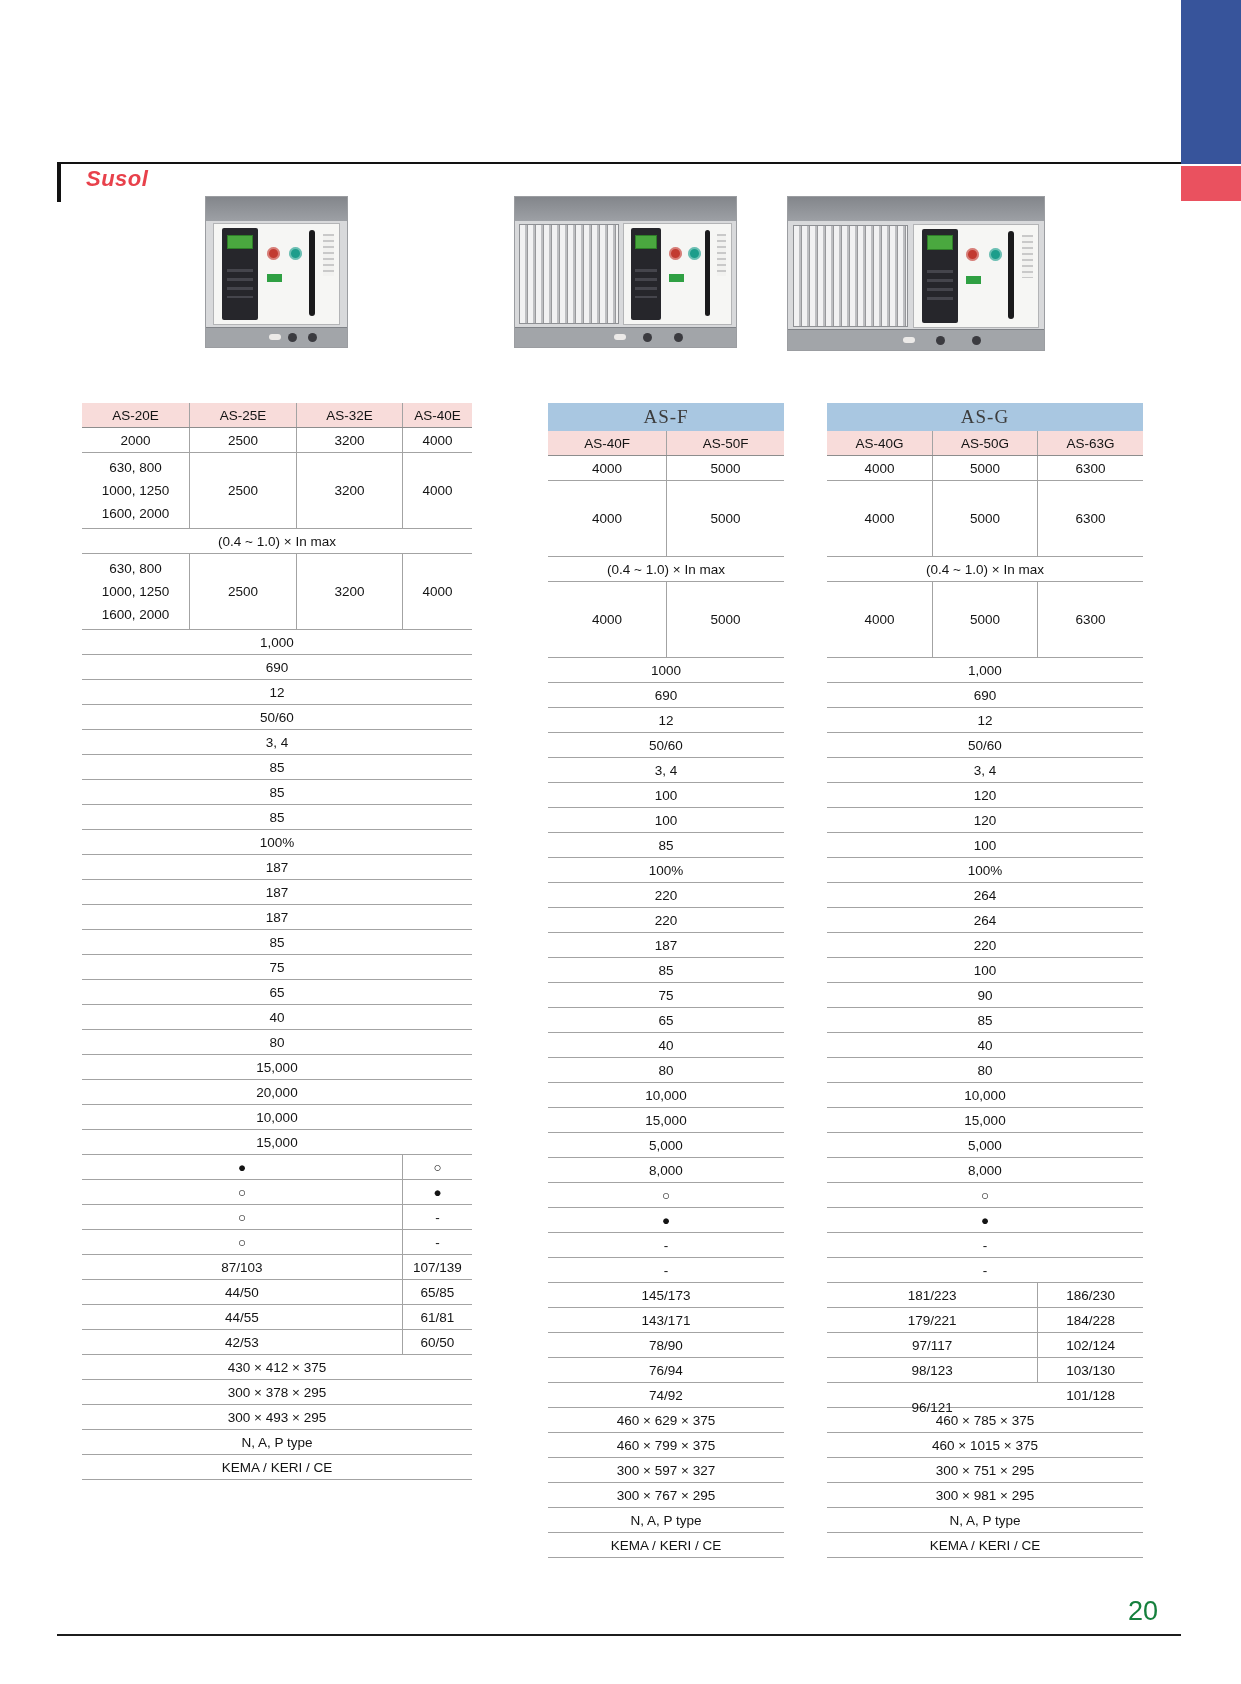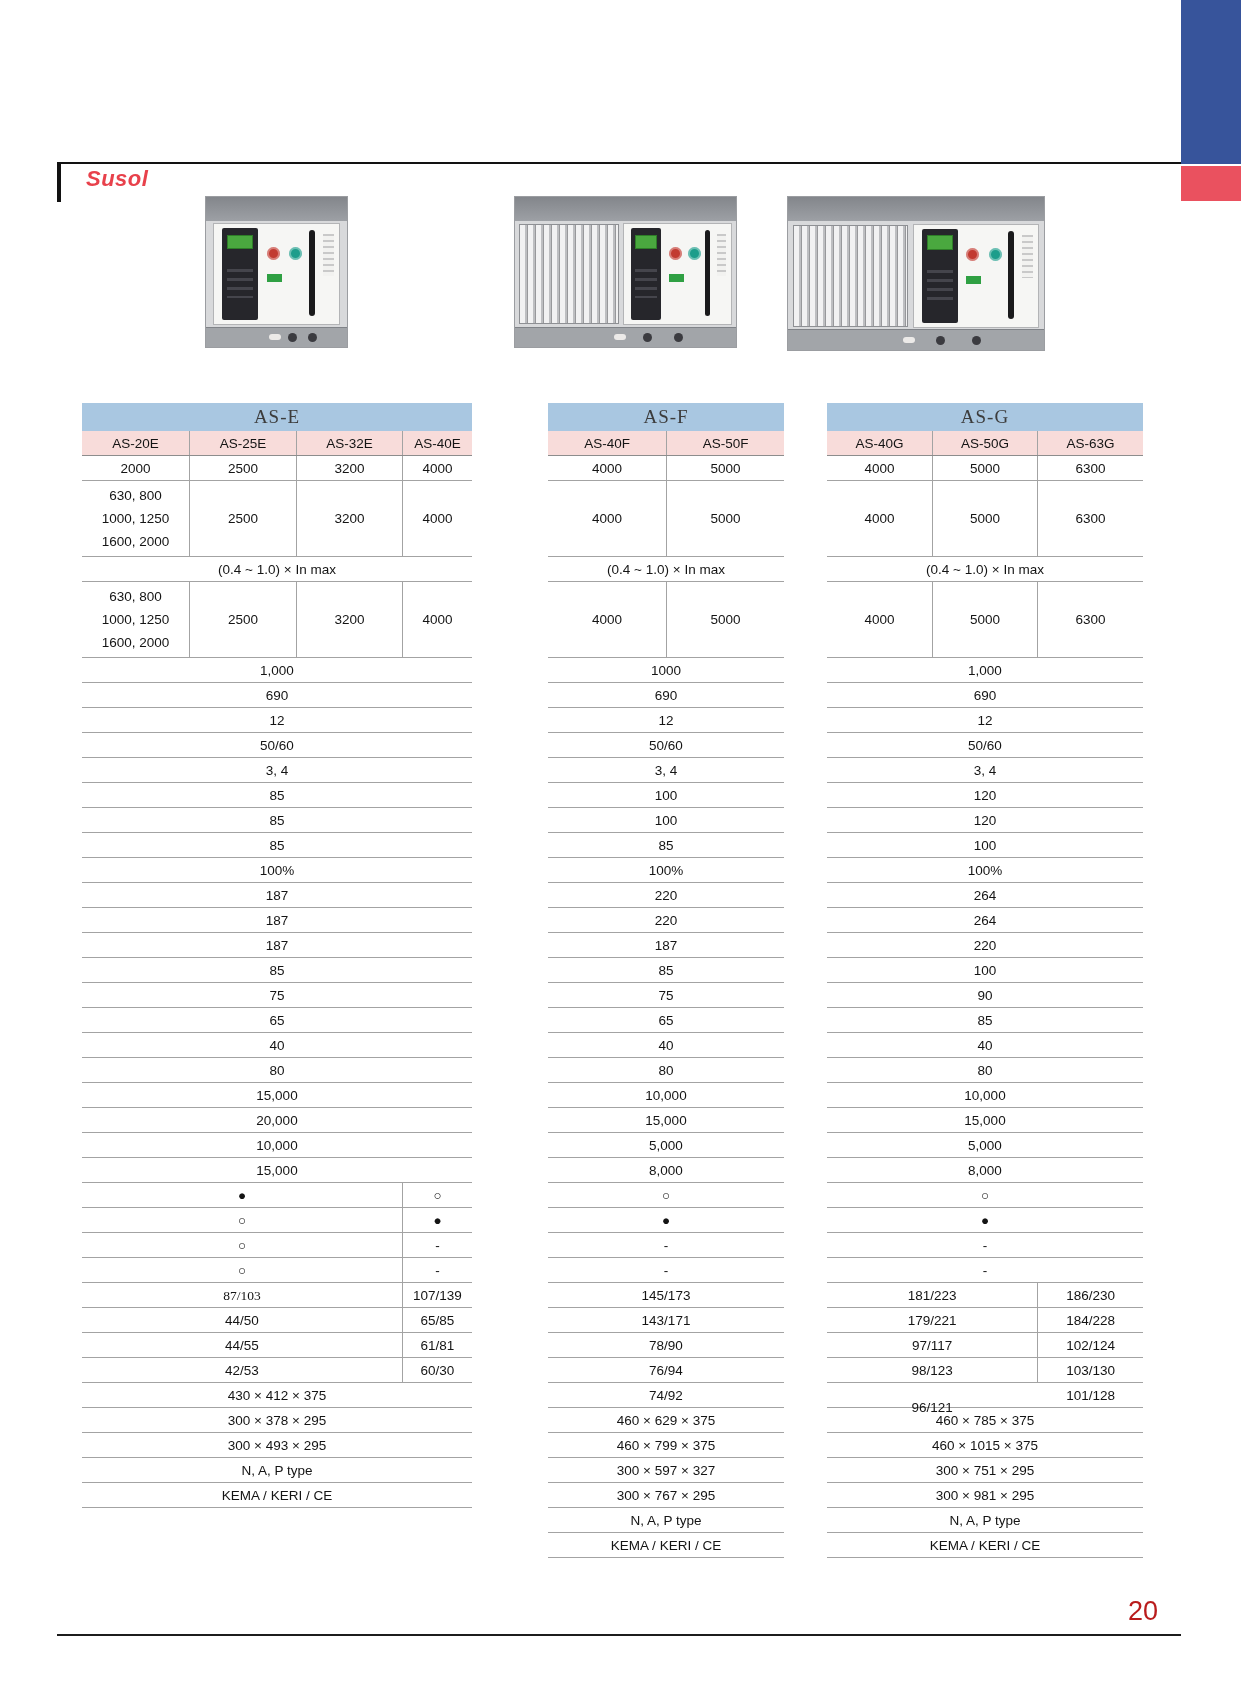--- a/index.html
+++ b/index.html
@@ -9,21 +9,21 @@
   }
   
   .header-rule { position:absolute; left:57px; top:162px; width:1124px; height:2px; background:#121212; }
   .header-tick { position:absolute; left:57px; top:162px; width:4px; height:40px; background:#121212; }
   .brand { position:absolute; left:86px; top:166px; font-size:22px; font-weight:bold; font-style:italic;
            color:var(--brand-red,#e8414b); letter-spacing:.5px; }
   .corner-blue { position:absolute; left:1181px; top:0; width:60px; height:164px; background:var(--corner-blue,#37549b); }
   .corner-red  { position:absolute; left:1181px; top:166px; width:60px; height:35px; background:var(--corner-red,#ea515f); }
   .footer-rule { position:absolute; left:57px; top:1634px; width:1124px; height:2px; background:#1c1c1c; }
   .pagenum { position:absolute; left:1118px; top:1596px; width:50px; text-align:center;
-             font-size:27px; color:#b91c1c; }
+             font-size:27px; color:#15803d; }
 
   
   .breaker { position:absolute; background:#c6c7ca; border:1px solid #9b9da1; box-sizing:border-box; }
   .b-top    { position:absolute; left:0; right:0; top:0; height:16%; background:linear-gradient(#83868b,#9da0a5); border-bottom:1px solid #74767a; }
   .b-body   { position:absolute; left:0; right:0; top:16%; bottom:13%; background:#d8d9db; }
   .b-fins   { position:absolute; left:2%; top:3%; bottom:3%; width:45%;
               background:repeating-linear-gradient(90deg,#f1f1f2 0 5px,#bdbec1 5px 7px,#97989b 7px 8px);
               border:1px solid #8e9094; box-sizing:border-box; }
   .b-face   { position:absolute; top:2%; bottom:2%; background:#f6f6f4; border:1px solid #b3b4b6; box-sizing:border-box; }
   .b1 .b-face { left:5%; right:5%; }
@@ -130,21 +130,20 @@
     </div>
   </div>
   <div class="b-bottom">
     <div class="b-slot"></div>
     <div class="b-dot d1"></div>
     <div class="b-dot d2"></div>
   </div>
 </div>
 
 <div class="ttable t1">
-  <div class="ttitle">AS-E</div>
 <div class="trow pink">
       <div class="tcell vdiv" style="width: 27.7%;">AS-20E</div>
       <div class="tcell vdiv" style="width: 27.4%;">AS-25E</div>
       <div class="tcell vdiv" style="width: 27.2%;">AS-32E</div>
       <div class="tcell" style="width: 17.7%;">AS-40E</div>
     </div>
     <div class="trow">
       <div class="tcell vdiv" style="width: 27.7%;">2000</div>
       <div class="tcell vdiv" style="width: 27.4%;">2500</div>
       <div class="tcell vdiv" style="width: 27.2%;">3200</div>
@@ -242,34 +241,34 @@
     </div>
     <div class="trow">
       <div class="tcell vdiv" style="width: 82.3%;">○</div>
       <div class="tcell" style="width: 17.7%;">-</div>
     </div>
     <div class="trow">
       <div class="tcell vdiv" style="width: 82.3%;">○</div>
       <div class="tcell" style="width: 17.7%;">-</div>
     </div>
     <div class="trow">
-      <div class="tcell vdiv" style="width: 82.3%; font-family: Liberation Serif, serif;">87/103</div>
+      <div class="tcell vdiv" style="width: 82.3%;">87/103</div>
       <div class="tcell" style="width: 17.7%;">107/139</div>
     </div>
     <div class="trow">
       <div class="tcell vdiv" style="width: 82.3%;">44/50</div>
       <div class="tcell" style="width: 17.7%;">65/85</div>
     </div>
     <div class="trow">
       <div class="tcell vdiv" style="width: 82.3%;">44/55</div>
       <div class="tcell" style="width: 17.7%;">61/81</div>
     </div>
     <div class="trow">
       <div class="tcell vdiv" style="width: 82.3%;">42/53</div>
-      <div class="tcell" style="width: 17.7%;">60/30</div>
+      <div class="tcell" style="width: 17.7%;">60/50</div>
     </div>
     <div class="trow">
       <div class="tcell" style="width: 100%;">430 × 412 × 375</div>
     </div>
     <div class="trow">
       <div class="tcell" style="width: 100%;">300 × 378 × 295</div>
     </div>
     <div class="trow">
       <div class="tcell" style="width: 100%;">300 × 493 × 295</div>
     </div>

